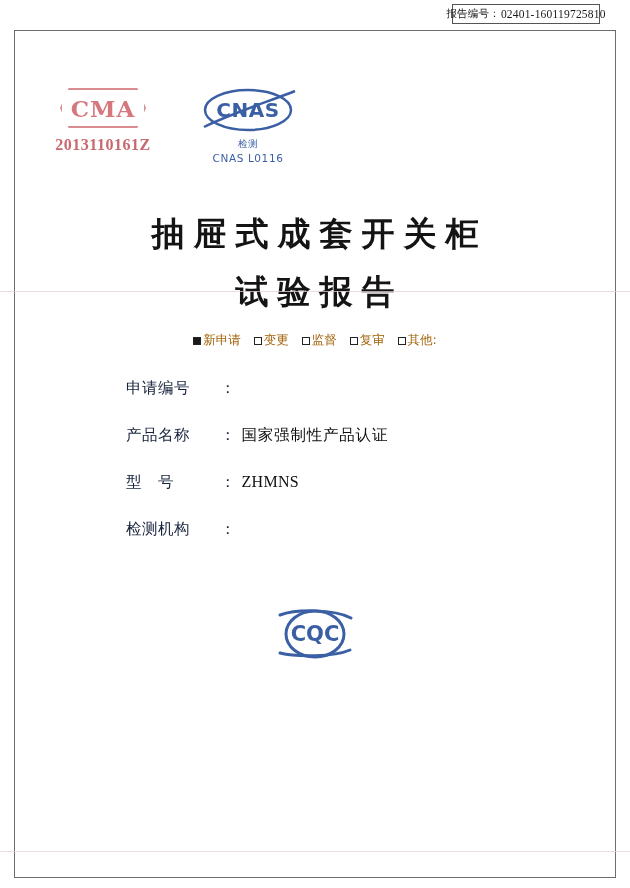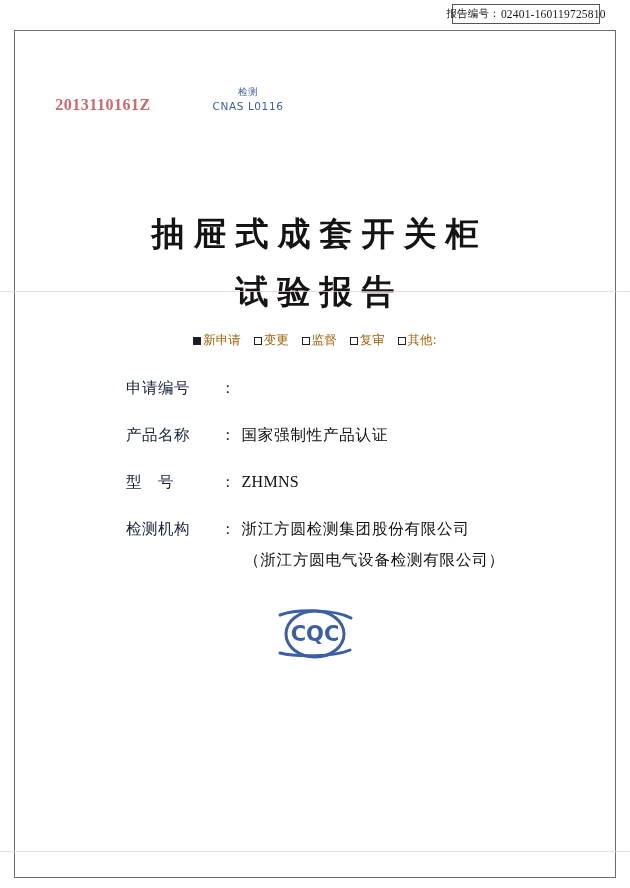--- a/index.html
+++ b/index.html
@@ -252,24 +252,35 @@
 <body>
 
 <div class="report-no-box">
   <span class="label">报告编号：</span>
   <span class="value">02401-160119725810</span>
 </div>
 
 <div class="page-frame"></div>
 
 <div class="cma-block">
+  <div class="cma-mark">
+    <div class="hex"></div>
+    <div class="txt">CMA</div>
+  </div>
   <div class="cma-code">2013110161Z</div>
 </div>
 
 <div class="cnas-block">
+  <div class="cnas-mark">
+    <svg viewBox="0 0 212 104" width="106" height="52" aria-hidden="true">
+      <ellipse cx="106" cy="52" rx="86" ry="40" fill="none" stroke="#3b5fa4" stroke-width="5"></ellipse>
+      <path d="M18 86 C70 60, 150 34, 200 14" fill="none" stroke="#3b5fa4" stroke-width="5"></path>
+      <text x="106" y="66" text-anchor="middle" font-family="DejaVu Sans, sans-serif" font-size="40" font-weight="bold" fill="#3b5fa4" letter-spacing="1">CNAS</text>
+    </svg>
+  </div>
   <div class="cnas-sub">检测</div>
   <div class="cnas-code">CNAS L0116</div>
 </div>
 
 <div class="title-main">抽屉式成套开关柜</div>
 <div class="title-sub">试验报告</div>
 <div class="scan-line"></div>
 
 <div class="checkbox-row">
   <span class="opt">
@@ -304,23 +315,21 @@
 
   <div class="field-row">
     <span class="field-label">型　号</span>
     <span class="field-colon">：</span>
     <span class="field-value">ZHMNS</span>
   </div>
 
   <div class="field-row">
     <span class="field-label">检测机构</span>
     <span class="field-colon">：</span>
-    <span class="field-value cjk">浙江方圆检测集团股份有限公司</span>
-  </div>
-  <div class="field-value-second">（浙江方圆电气设备检测有限公司）</div>
+  </div>
 
 </div>
 
 <div class="cqc-seal">
   <svg viewBox="0 0 200 144" width="100" height="72" aria-hidden="true">
     <ellipse cx="100" cy="72" rx="58" ry="46" fill="none" stroke="#3b5fa4" stroke-width="6"></ellipse>
     <path d="M30 110 C62 118, 138 118, 170 104" fill="none" stroke="#3b5fa4" stroke-width="6" stroke-linecap="round"></path>
     <path d="M30 34 C62 22, 138 22, 172 40" fill="none" stroke="#3b5fa4" stroke-width="6" stroke-linecap="round"></path>
     <text x="100" y="86" text-anchor="middle" font-family="DejaVu Sans, sans-serif" font-size="42" font-weight="bold" fill="#3b5fa4">CQC</text>
   </svg>

